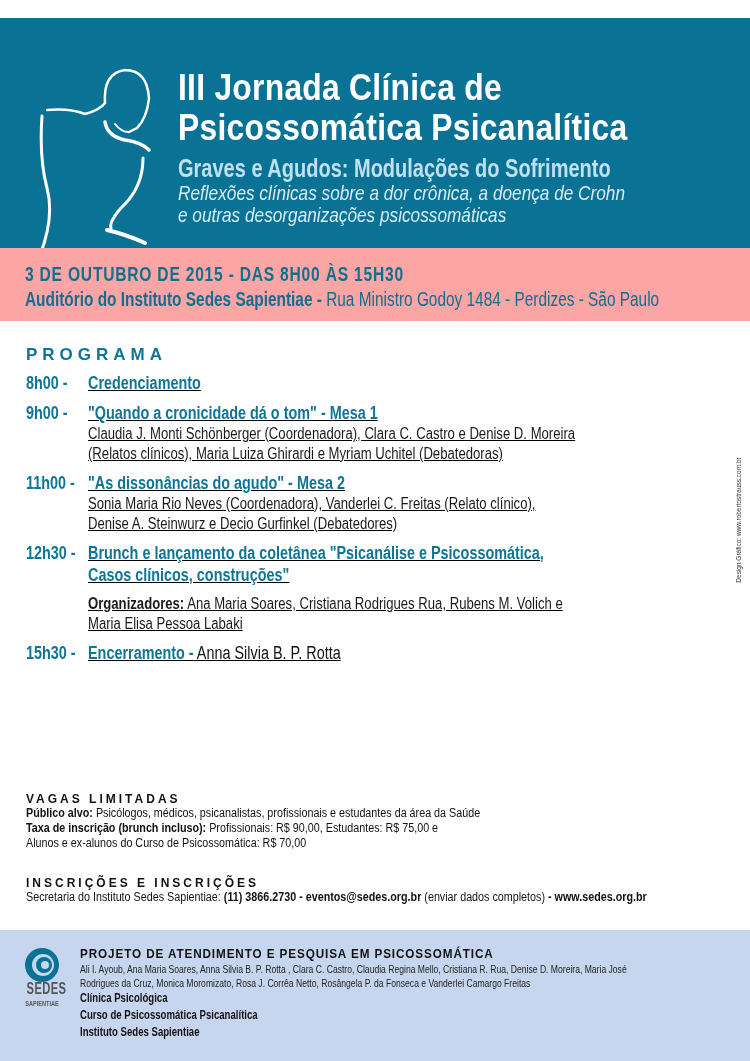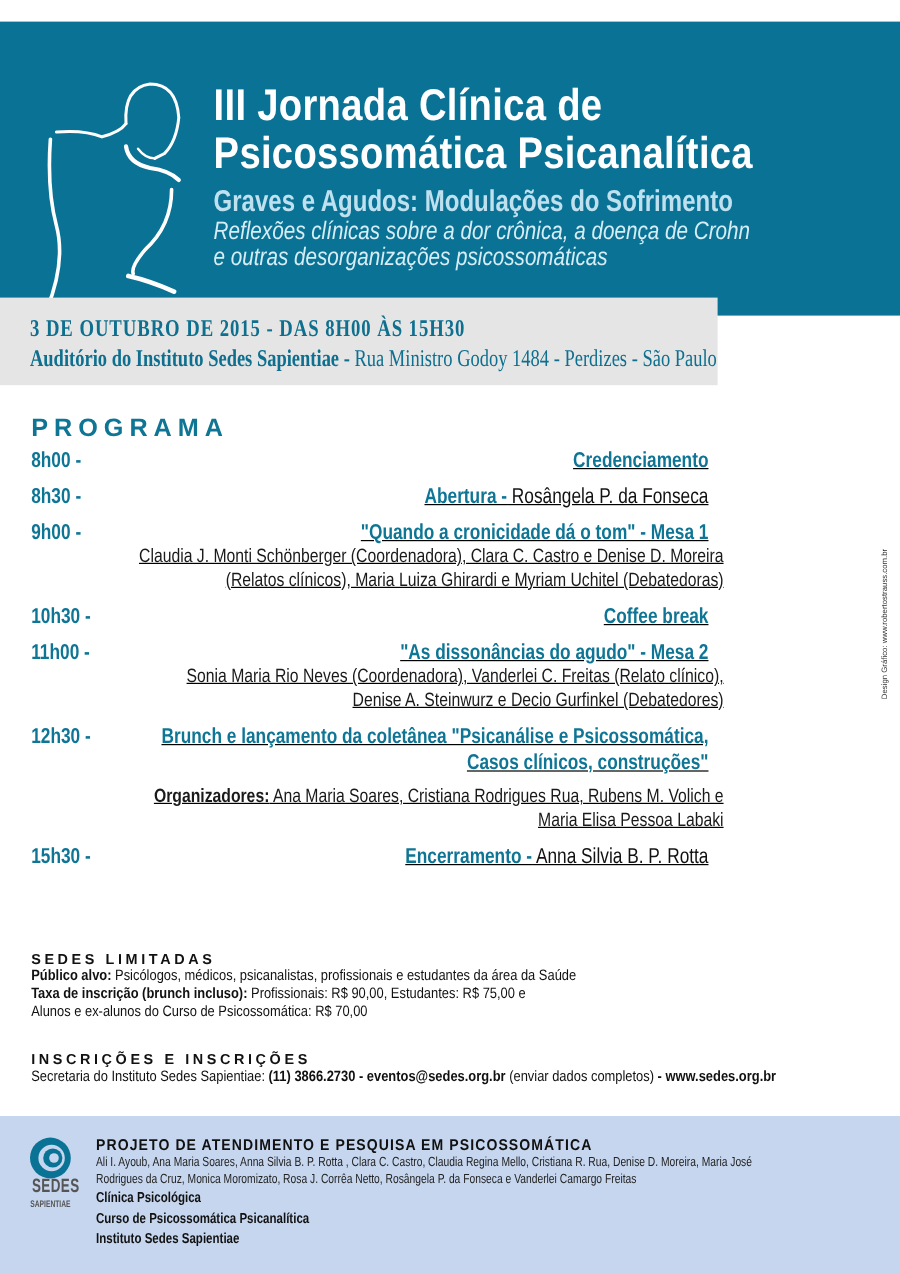--- a/index.html
+++ b/index.html
@@ -21,45 +21,44 @@
   .subtitle {
     color: #bfe1ef; font-weight: bold; font-size: 25px; line-height: 28px;
     margin-top: 6px; transform: scaleX(0.8); transform-origin: left center; white-space: nowrap;
   }
   .tagline {
     color: #d6edf5; font-style: italic; font-size: 21px; line-height: 22px;
     transform: scaleX(0.82); transform-origin: left center; white-space: nowrap;
   }
 
   .dateband {
-    position: absolute; left: 0; top: 248px; width: 598px; height: 73px;
-    background: #e5e5e5;
-    font-family: Liberation Serif, serif;
+    position: absolute; left: 0; top: 248px; width: 750px; height: 73px;
+    background: #fca5a5;
   }
   .date-line {
     position: absolute; left: 25px; top: 15px; color: #0e6f8e; font-weight: bold;
     font-size: 20px; letter-spacing: 1px; transform: scaleX(0.78); transform-origin: left center; white-space: nowrap;
   }
   .venue-line {
     position: absolute; left: 25px; top: 40px; color: #0e6f8e; font-size: 20px;
     transform: scaleX(0.77); transform-origin: left center; white-space: nowrap;
   }
   .venue-line b { font-weight: bold; }
 
   .programa-title {
     position: absolute; left: 26px; top: 345px; color: #0e7595; font-weight: bold;
-    font-size: 21px; letter-spacing: 5px;
+    font-size: 17px; letter-spacing: 5px;
   }
   .prog { position: absolute; left: 26px; top: 372px; width: 690px; }
   .item { position: relative; margin-bottom: 8px; text-decoration: underline; }
   .item .time {
     position: absolute; left: 0; top: 0; color: #0e7595; font-weight: bold; font-size: 18px;
     line-height: 22px; transform: scaleX(0.8); transform-origin: left center; white-space: nowrap;
   }
-  .item .body { margin-left: 62px; text-align: right; }
+  .item .body { margin-left: 62px; }
   .item .head {
     color: #0e7595; font-weight: bold; font-size: 18px; line-height: 22px;
     transform: scaleX(0.8); transform-origin: left center; white-space: nowrap;
   }
   .item .head .who { color: #111; font-weight: normal; }
   .item .desc {
     color: #1a1a1a; font-size: 16px; line-height: 20px;
     transform: scaleX(0.82); transform-origin: left center; white-space: nowrap;
   }
   .item .desc b { font-weight: bold; }
@@ -143,38 +142,26 @@
 <div class="programa-title">PROGRAMA</div>
 
 <div class="prog">
   <div class="item">
     <div class="time">8h00 -</div>
     <div class="body">
         <div class="head">Credenciamento</div>
       </div>
   </div>
   <div class="item">
-    <div class="time">8h30 -</div>
-    <div class="body">
-        <div class="head"><span>Abertura -</span><span class="who"> Rosângela P. da Fonseca</span></div>
-      </div>
-  </div>
-  <div class="item">
     <div class="time">9h00 -</div>
     <div class="body">
       <div class="head">"Quando a cronicidade dá o tom" - Mesa 1</div>
       <div class="desc">Claudia J. Monti Schönberger (Coordenadora), Clara C. Castro e Denise D. Moreira</div>
       <div class="desc">(Relatos clínicos), Maria Luiza Ghirardi e Myriam Uchitel (Debatedoras)</div>
     </div>
-  </div>
-  <div class="item">
-    <div class="time">10h30 -</div>
-    <div class="body">
-        <div class="head">Coffee break</div>
-      </div>
   </div>
   <div class="item">
     <div class="time">11h00 -</div>
     <div class="body">
       <div class="head">"As dissonâncias do agudo" - Mesa 2</div>
       <div class="desc">Sonia Maria Rio Neves (Coordenadora), Vanderlei C. Freitas (Relato clínico),</div>
       <div class="desc">Denise A. Steinwurz e Decio Gurfinkel (Debatedores)</div>
     </div>
   </div>
   <div class="item">
@@ -192,21 +179,21 @@
         <div class="head"><span>Encerramento -</span><span class="who"> Anna Silvia B. P. Rotta</span></div>
       </div>
   </div>
 </div>
 
 <div class="credit">
     <span>Design Gráfico: www.robertostrauss.com.br</span>
   </div>
 
 <div class="vagas">
-  <div class="sec-title">SEDES LIMITADAS</div>
+  <div class="sec-title">VAGAS LIMITADAS</div>
   <div class="small"><b>Público alvo:</b><span> Psicólogos, médicos, psicanalistas, profissionais e estudantes da área da Saúde</span></div>
   <div class="small"><b>Taxa de inscrição (brunch incluso):</b><span> Profissionais: R$ 90,00, Estudantes: R$ 75,00 e</span></div>
   <div class="small">Alunos e ex-alunos do Curso de Psicossomática: R$ 70,00</div>
 </div>
 
 <div class="inscr">
   <div class="sec-title">INSCRIÇÕES E INSCRIÇÕES</div>
   <div class="small"><span>Secretaria do Instituto Sedes Sapientiae: </span><b>(11) 3866.2730 - eventos@sedes.org.br</b><span> (enviar dados completos) </span><b>- www.sedes.org.br</b></div>
 </div>
 

